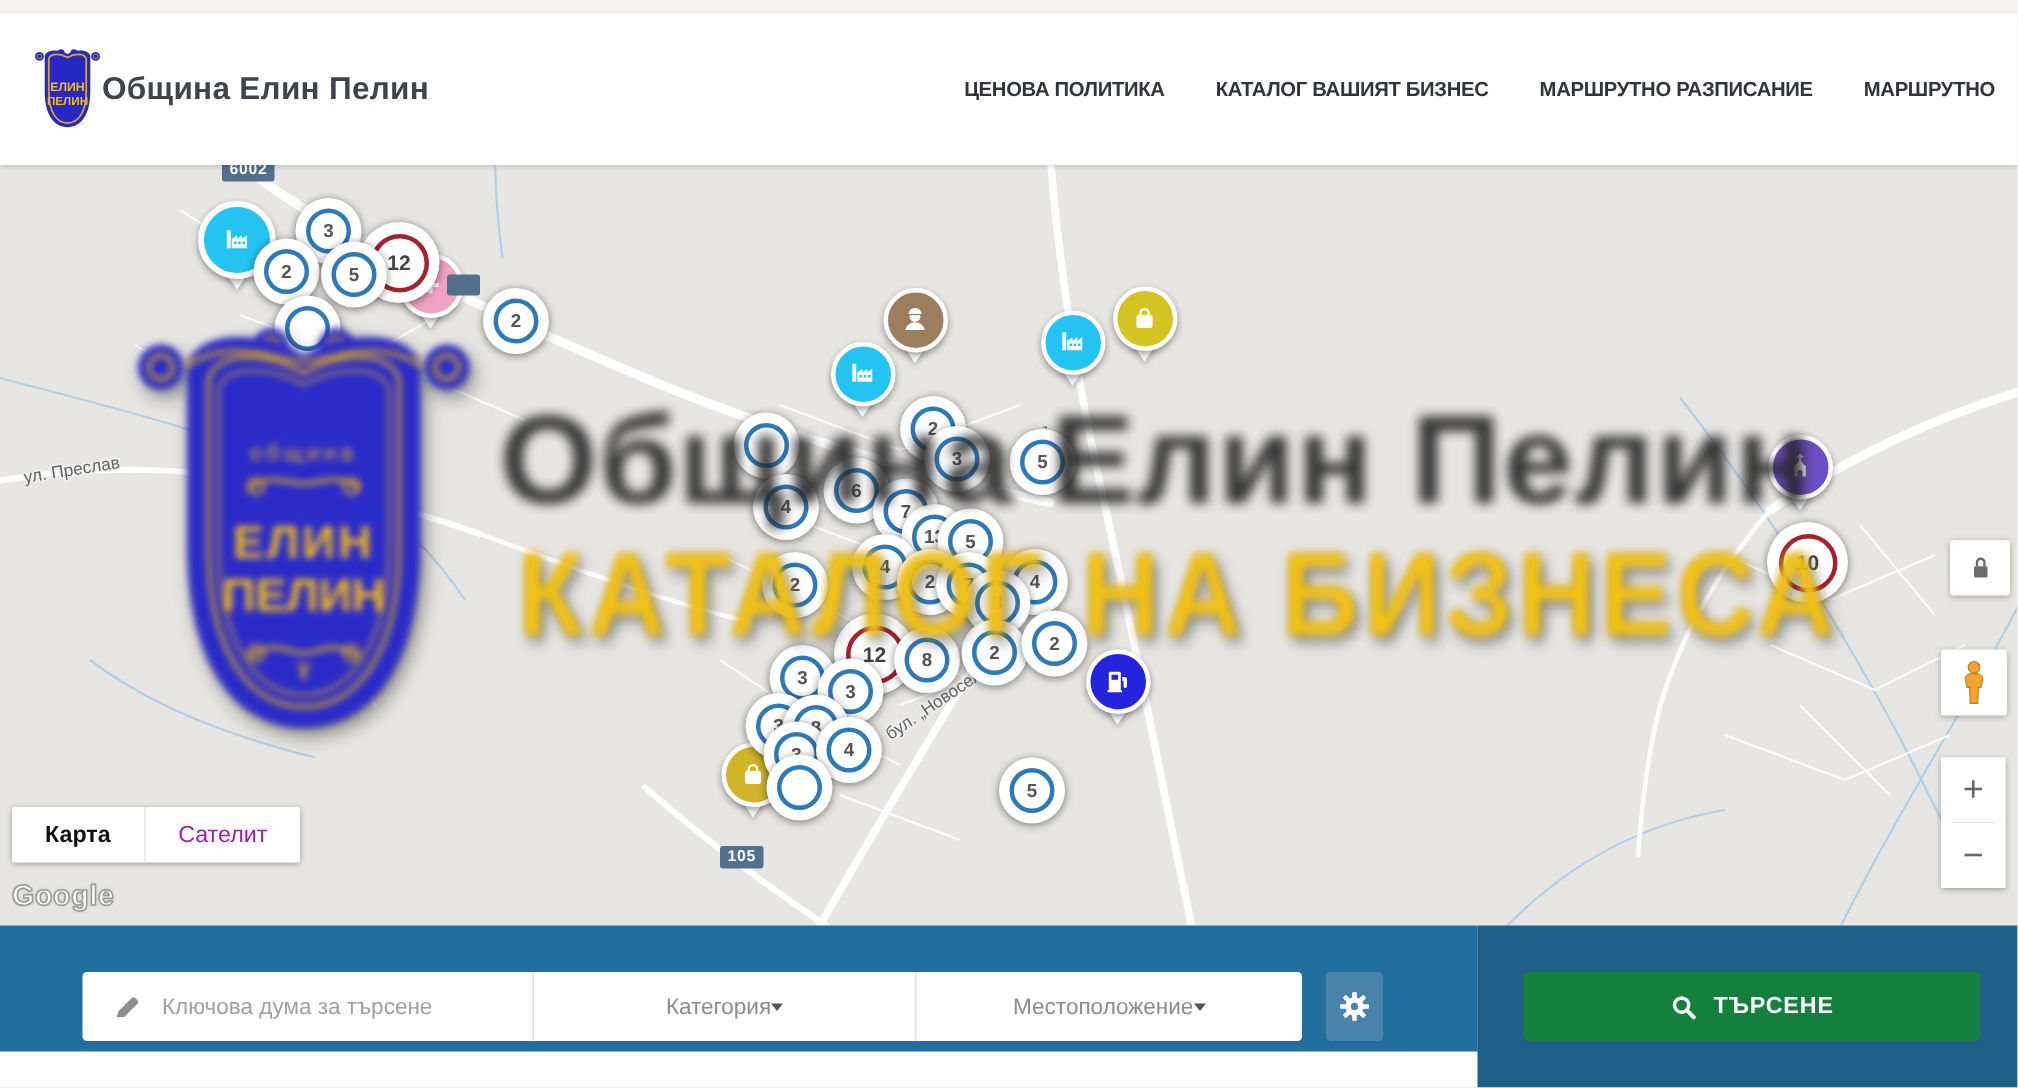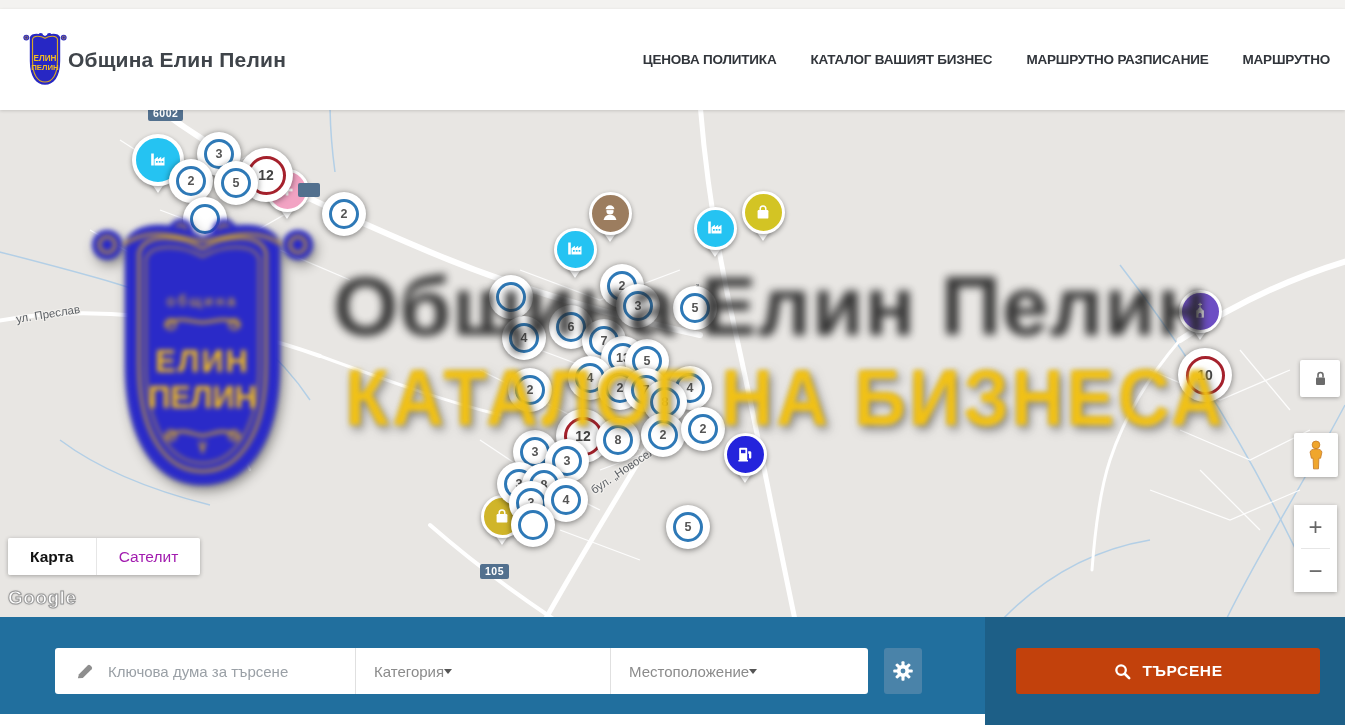--- a/index.html
+++ b/index.html
@@ -69,35 +69,35 @@
   .ctrl { position:absolute; background:#fff; box-shadow:0 1px 4px rgba(0,0,0,.3); border-radius:2px; z-index:7;
      display:flex; align-items:center; justify-content:center; }
   .ctrl-lock { left:1300px; top:250px; width:40px; height:37px; }
   .ctrl-pegman { left:1294px; top:323px; width:44px; height:44px; }
   .ctrl-zoom { left:1294px; top:395px; width:43px; height:87px; flex-direction:column; }
   .ctrl-zoom button { border:none; background:#fff; width:100%; height:43px; font-size:24px; color:#666;
      font-family:"Liberation Sans",sans-serif; line-height:1; }
   .ctrl-zoom .divider { width:29px; height:1px; background:#e6e6e6; }
 
   
-  .search-panel { position:absolute; top:617px; left:0; width:985px; height:97px; background:#216f9e; z-index:20; }
+  .search-panel { position:absolute; top:617px; left:0; width:985px; height:84px; background:#216f9e; z-index:20; }
   .submit-panel { position:absolute; top:617px; left:985px; width:360px; height:108px; background:#1d5f87; z-index:20; }
   .search-box { position:absolute; left:55px; top:31px; width:813px; height:46px; background:#fff; border-radius:3px;
      display:flex; align-items:stretch; }
   .sb-keyword { width:300px; display:flex; align-items:center; padding-left:20px; }
   .sb-keyword input { border:none; outline:none; flex:1; margin-left:14px; font-size:15px; color:#444;
      font-family:"Liberation Sans",sans-serif; }
   .sb-keyword input::placeholder { color:#9aa0a6; opacity:1; }
-  .sb-select { display:flex; align-items:center; justify-content:flex-start; border-left:1px solid #e0e0e0;
+  .sb-select { display:flex; align-items:center; justify-content:center; border-left:1px solid #e0e0e0;
      padding:0 18px; color:#8b8b8b; font-size:15px; }
   .sb-category { width:255px; } .sb-location { width:258px; }
   .caret { width:0; height:0; border-left:4.5px solid transparent; border-right:4.5px solid transparent; border-top:5.5px solid #555; }
   .gear-btn { position:absolute; left:884px; top:31px; width:38px; height:46px; background:#4a83a9; border:none;
      border-radius:3px; display:flex; align-items:center; justify-content:center; }
-  .submit-btn { position:absolute; left:31px; top:31px; width:304px; height:46px; background:#c2410c; border:none;
+  .submit-btn { position:absolute; left:31px; top:31px; width:304px; height:46px; background:#15803d; border:none;
      border-radius:3px; display:flex; align-items:center; justify-content:center; gap:10px;
      color:#fff; font-size:15.5px; font-weight:700; letter-spacing:.6px; font-family:"Liberation Sans",sans-serif; }
 </style>
 </head>
 <body>
 
 <div id="app" data-interactable="false">
 
   <div class="top-strip" data-interactable="false"></div>
 

